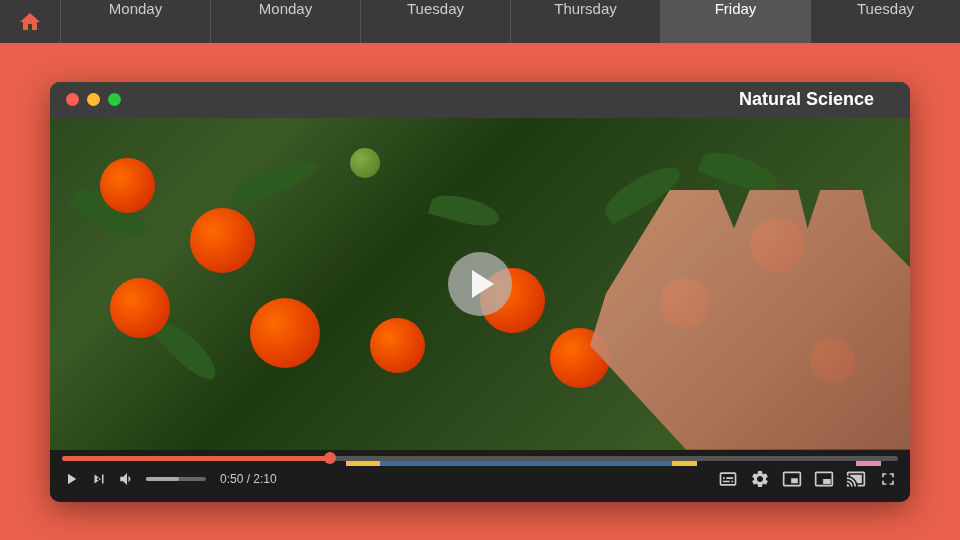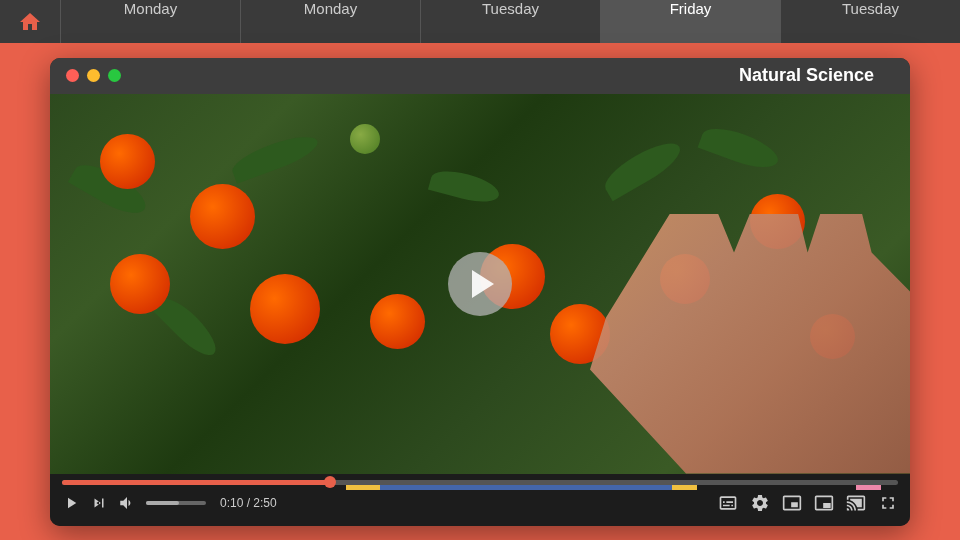--- a/index.html
+++ b/index.html
@@ -56,21 +56,21 @@
       display: flex;
       align-items: center;
       justify-content: center;
       width: 100%;
       height: 497px;
     }
 
     
     .video-window {
       width: 860px;
-      height: 468px;
+      height: 420px;
       background-color: #2a2a2a;
       border-radius: 10px;
       overflow: hidden;
       box-shadow: 0 8px 30px rgba(0,0,0,0.4);
       display: flex;
       flex-direction: column;
     }
 
     
     .window-titlebar {
@@ -330,20 +330,23 @@
   <div class="nav-tabs">
     <div class="nav-tab">
       <span>Monday</span>
     </div>
     <div class="nav-tab">
       <span>Monday</span>
     </div>
     <div class="nav-tab">
       <span>Tuesday</span>
     </div>
+    <div class="nav-tab">
+      <span>Thursday</span>
+    </div>
     <div class="nav-tab active">
       <span>Friday</span>
     </div>
     <div class="nav-tab">
       <span>Tuesday</span>
     </div>
   </div>
 </nav>
 
 <div class="main-content">
@@ -417,21 +420,21 @@
           </div>
 
           <div class="ctrl-btn">
             <svg viewBox="0 0 24 24">
               <path d="M3 9v6h4l5 5V4L7 9H3zm13.5 3c0-1.77-1.02-3.29-2.5-4.03v8.05c1.48-.73 2.5-2.25 2.5-4.02z"></path>
             </svg>
           </div>
           <div class="volume-slider">
             <div class="volume-fill"></div>
           </div>
-          <span class="time-display">0:10 / 2:50</span>
+          <span class="time-display">0:50 / 2:10</span>
         </div>
 
         <div class="controls-right">
 
           <div class="ctrl-icon">
             <svg viewBox="0 0 24 24">
               <path d="M20 4H4c-1.1 0-2 .9-2 2v12c0 1.1.9 2 2 2h16c1.1 0 2-.9 2-2V6c0-1.1-.9-2-2-2zm0 14H4V6h16v12zM6 10h2v2H6zm0 4h8v2H6zm10 0h2v2h-2zm-6-4h8v2h-8z"></path>
             </svg>
           </div>
 

